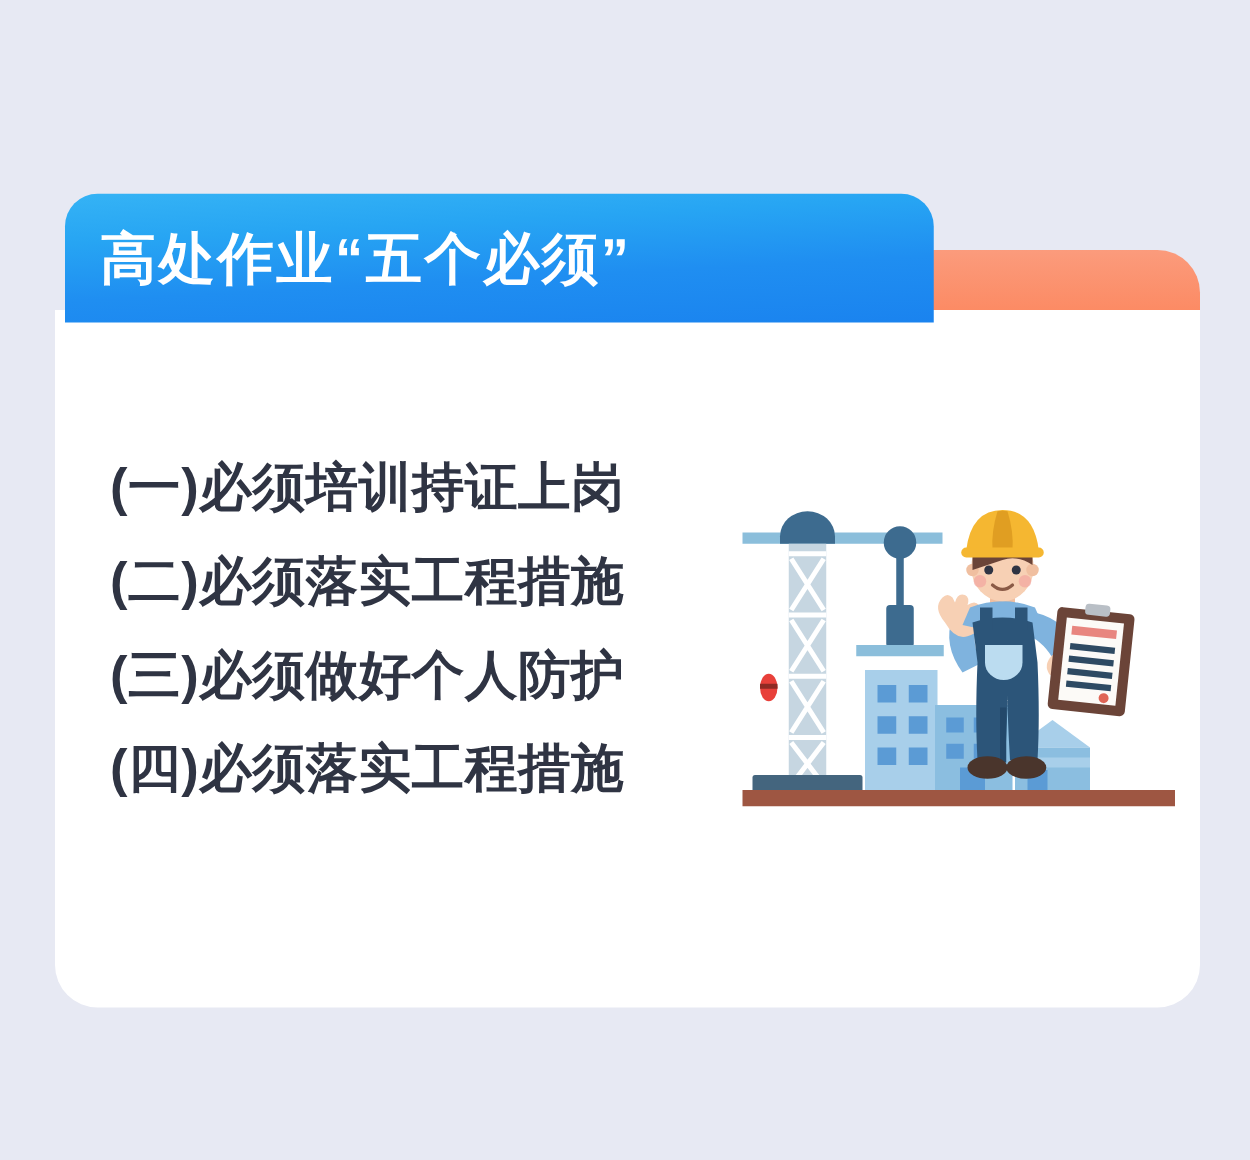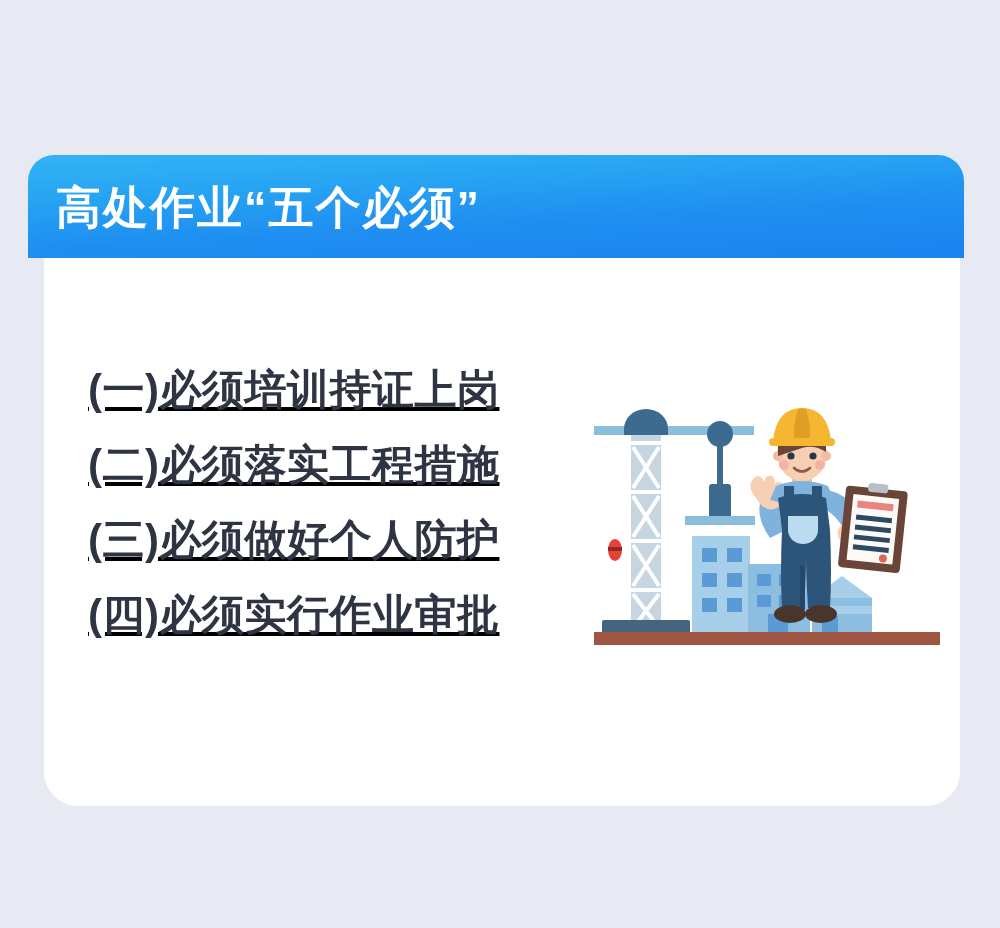--- a/index.html
+++ b/index.html
@@ -54,23 +54,23 @@
     top: 248px;
     width: 916px;
     height: 40px;
     background: #ffffff;
     z-index: 3;
   }
 
   
   .header {
     position: absolute;
-    left: 28px;
+    left: 52px;
     top: 155px;
-    width: 936px;
+    width: 695px;
     height: 103px;
     border-radius: 26px 26px 0 0;
     background: linear-gradient(177deg, #35b3f5 0%, #27a5f3 28%, #1f8ef1 62%, #1a83ef 100%);
     z-index: 4;
     overflow: hidden;
   }
   .header-title {
     position: absolute;
     left: 28px;
     top: 50%;
@@ -82,21 +82,20 @@
     white-space: nowrap;
     line-height: 1;
   }
 
   
   .rules {
     position: absolute;
     left: 88px;
     top: 352px;
     z-index: 6;
-    text-decoration: underline;
   }
   .rule-item {
     color: #2f3443;
     font-size: 42px;
     font-weight: bold;
     line-height: 75px;
     white-space: nowrap;
     letter-spacing: 0.5px;
   }
 
@@ -122,21 +121,21 @@
   <div class="card-topfill"></div>
 
   <div class="header">
     <div class="header-title">高处作业“五个必须”</div>
   </div>
 
   <div class="rules">
     <div class="rule-item">(一)必须培训持证上岗</div>
     <div class="rule-item">(二)必须落实工程措施</div>
     <div class="rule-item">(三)必须做好个人防护</div>
-    <div class="rule-item">(四)必须实行作业审批</div>
+    <div class="rule-item">(四)必须落实工程措施</div>
   </div>
 
   <div class="illustration">
     <svg width="360" height="320" viewBox="0 0 360 320" xmlns="http://www.w3.org/2000/svg">
 
       <rect x="14" y="28" width="160" height="9" fill="#8BBEDB"></rect>
 
       <path d="M44 31 a22 20 0 0 1 44 0 v6 h-44 z" fill="#3D6B8F"></path>
 
       <rect x="51" y="37" width="30" height="197" fill="#C6D6E1"></rect>

